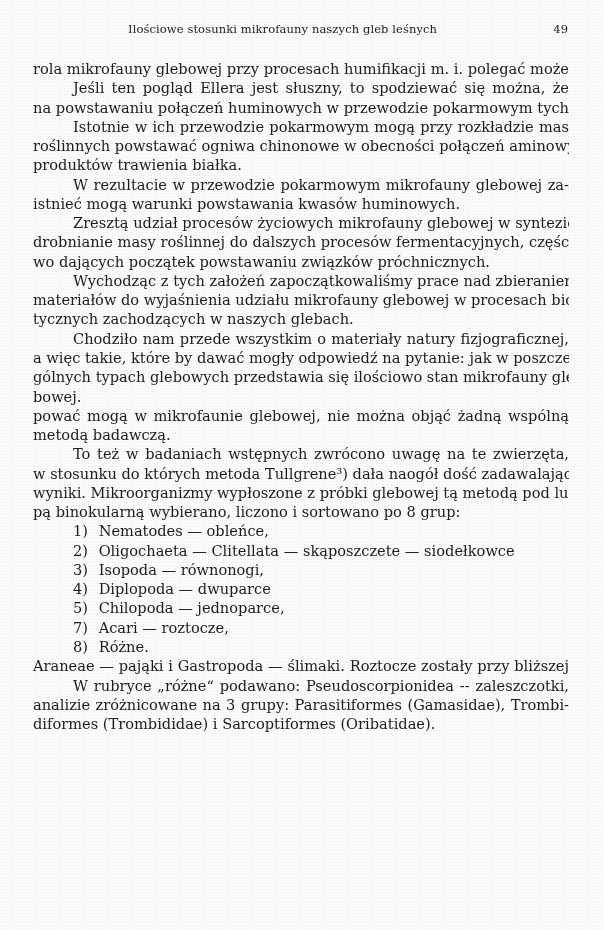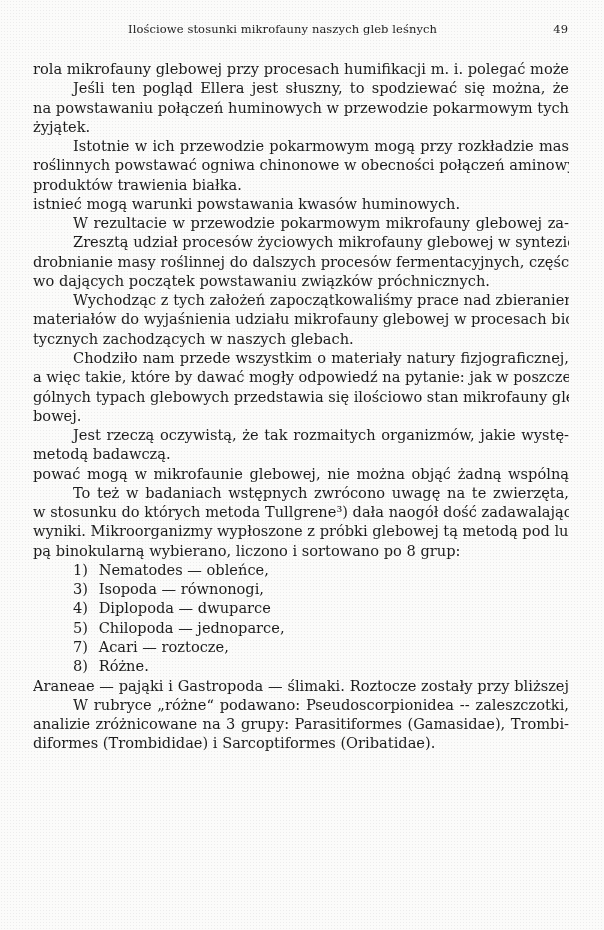--- a/index.html
+++ b/index.html
@@ -83,32 +83,31 @@
     <span class="title">Ilościowe stosunki mikrofauny naszych gleb leśnych</span>
     <span class="pageno">49</span>
   </div>
 
   <div class="body-text">
 
     <div>
       <span class="line">rola mikrofauny glebowej przy procesach humifikacji m. i. polegać może</span>
       <span class="line indent">Jeśli ten pogląd Ellera jest słuszny, to spodziewać się można, że</span>
       <span class="line">na powstawaniu połączeń huminowych w przewodzie pokarmowym tych</span>
-      <span class="line last">żyjątek.</span>
     </div>
 
     <div>
       <span class="line indent">Istotnie w ich przewodzie pokarmowym mogą przy rozkładzie mas</span>
       <span class="line">roślinnych powstawać ogniwa chinonowe w obecności połączeń aminowych,</span>
       <span class="line last">produktów trawienia białka.</span>
     </div>
 
     <div>
+      <span class="line indent">W rezultacie w przewodzie pokarmowym mikrofauny glebowej za-</span>
       <span class="line last">istnieć mogą warunki powstawania kwasów huminowych.</span>
-      <span class="line indent">W rezultacie w przewodzie pokarmowym mikrofauny glebowej za-</span>
     </div>
 
     <div>
       <span class="line indent">Zresztą udział procesów życiowych mikrofauny glebowej w syntezie</span>
       <span class="line">drobnianie masy roślinnej do dalszych procesów fermentacyjnych, częścio-</span>
       <span class="line last">wo dających początek powstawaniu związków próchnicznych.</span>
     </div>
 
 
     <div>
@@ -118,36 +117,39 @@
     </div>
 
     <div>
       <span class="line indent">Chodziło nam przede wszystkim o materiały natury fizjograficznej,</span>
       <span class="line">a więc takie, które by dawać mogły odpowiedź na pytanie: jak w poszcze-</span>
       <span class="line">gólnych typach glebowych przedstawia się ilościowo stan mikrofauny gle-</span>
       <span class="line last">bowej.</span>
     </div>
 
     <div>
-      <span class="line indent">Jest rzeczą oczywistą, że tak rozmaitych organizmów, jakie wystę-</span>
+      <span class="line">pować mogą w mikrofaunie glebowej, nie można objąć żadną wspólną</span>
       <span class="line last">metodą badawczą.</span>
-      <span class="line">pować mogą w mikrofaunie glebowej, nie można objąć żadną wspólną</span>
     </div>
 
     <div>
       <span class="line indent">To też w badaniach wstępnych zwrócono uwagę na te zwierzęta,</span>
       <span class="line">w stosunku do których metoda Tullgrene³) dała naogół dość zadawalające</span>
       <span class="line">wyniki. Mikroorganizmy wypłoszone z próbki glebowej tą metodą pod lu-</span>
       <span class="line last">pą binokularną wybierano, liczono i sortowano po 8 grup:</span>
     </div>
 
     <div>
       <div class="list-item">
         <span class="num">1)</span>
         <span>Nematodes — obleńce,</span>
+      </div>
+      <div class="list-item">
+        <span class="num">2)</span>
+        <span>Oligochaeta — Clitellata — skąposzczete — siodełkowce</span>
       </div>
       <div class="list-item">
         <span class="num">3)</span>
         <span>Isopoda — równonogi,</span>
       </div>
       <div class="list-item">
         <span class="num">4)</span>
         <span>Diplopoda — dwuparce</span>
       </div>
       <div class="list-item">

